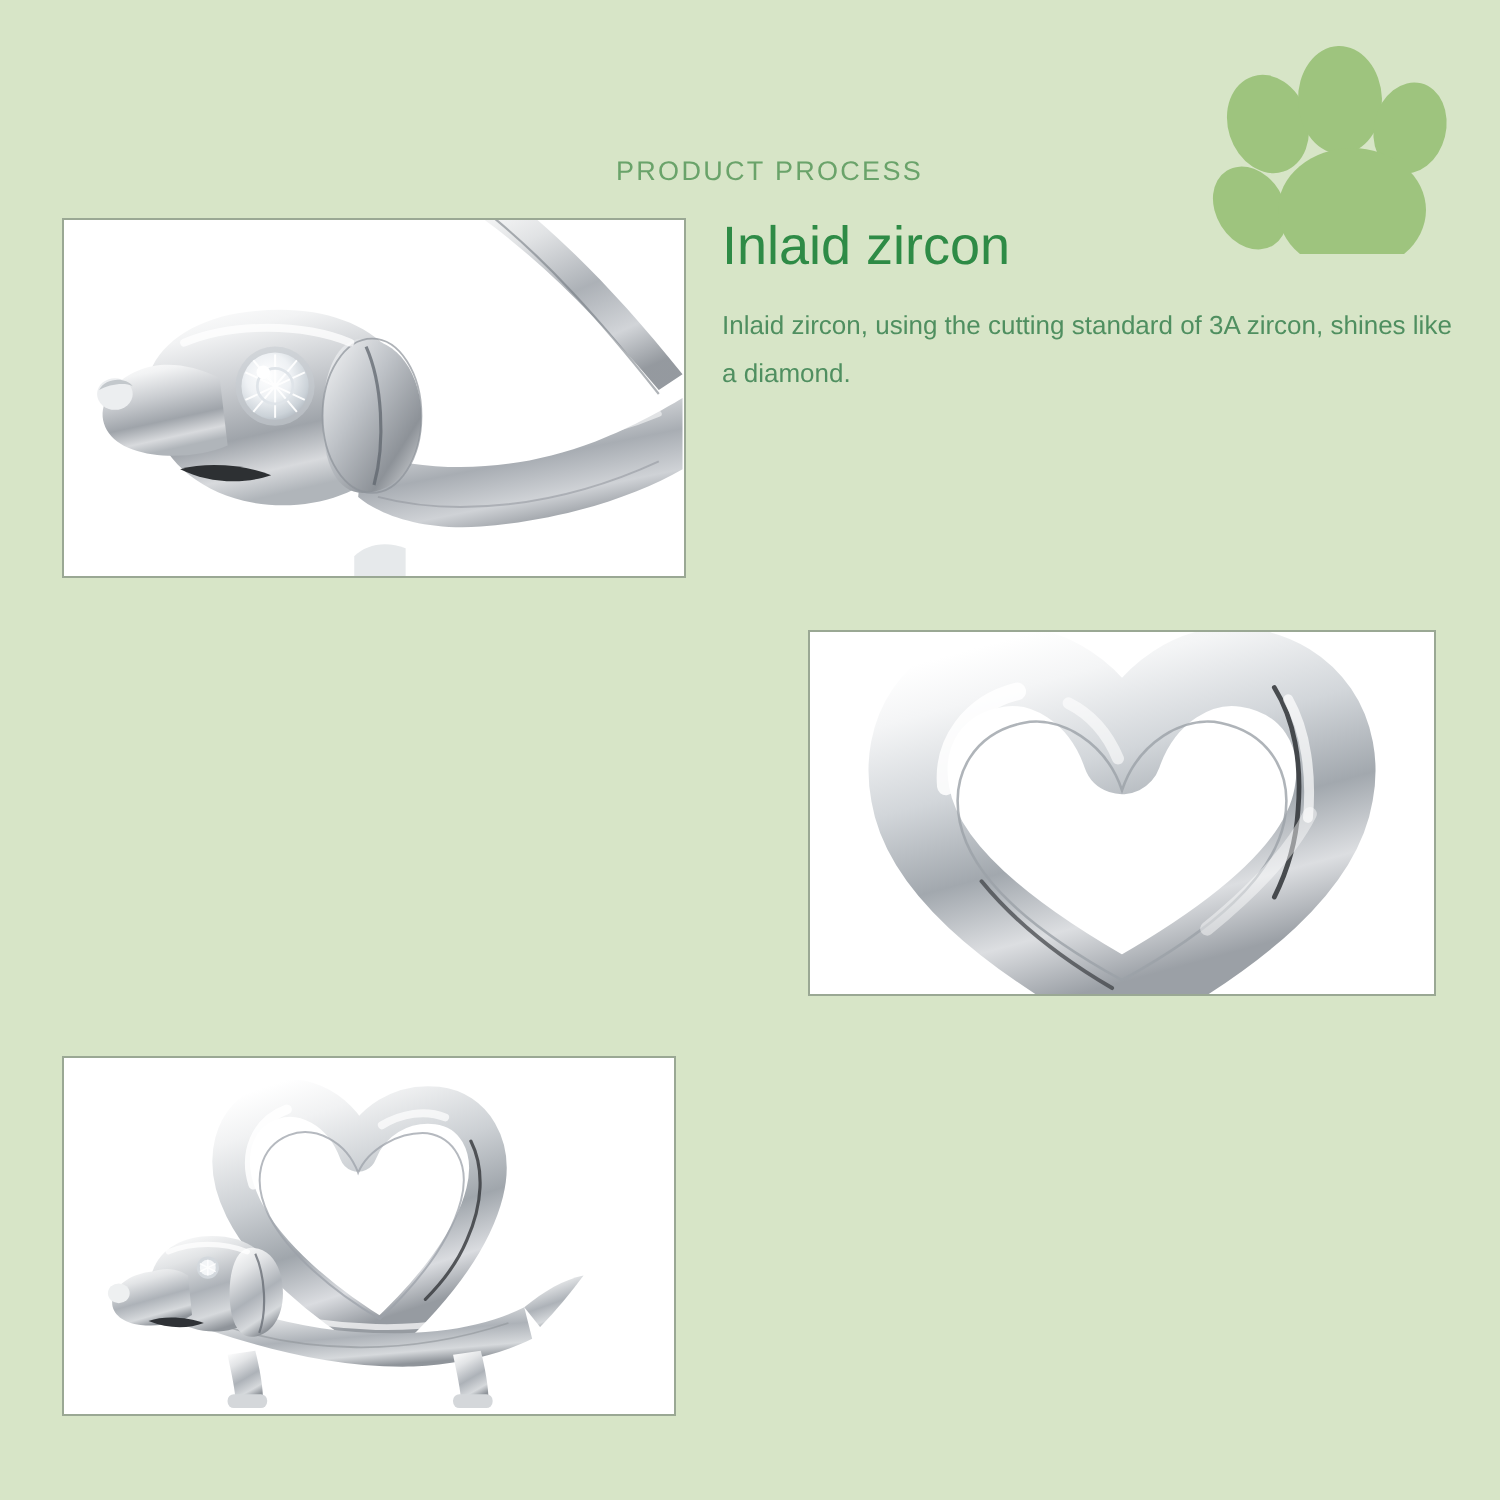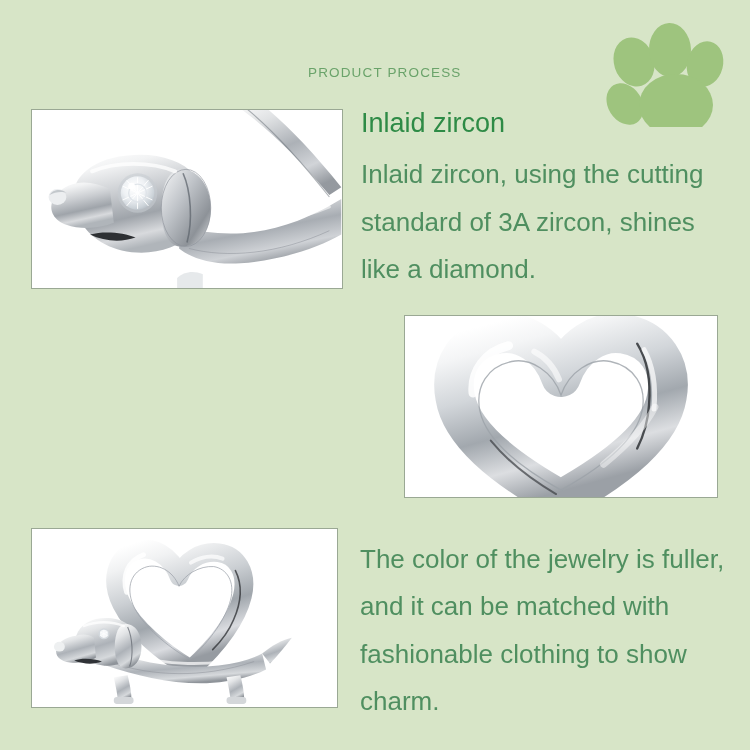--- a/index.html
+++ b/index.html
@@ -27,21 +27,21 @@
     left: 600px;
     top: 12px;
     width: 140px;
     height: 115px;
   }
 
   
   .eyebrow {
     position: absolute;
     left: 308px;
-    top: 65px;
+    top: 78px;
     font-size: 13.5px;
     letter-spacing: 1.15px;
     color: #6aa36a;
     white-space: nowrap;
   }
 
   
   .photo {
     position: absolute;
     background: #ffffff;
@@ -63,21 +63,21 @@
 
   .heading {
     font-size: 27px;
     font-weight: normal;
     color: #2e8b46;
     line-height: 1.12;
     margin: 0 0 13px 0;
     white-space: nowrap;
   }
   .body-text {
-    font-size: 26px;
+    font-size: 13px;
     color: #4f8f60;
     line-height: 1.82;
     margin: 0;
   }
 </style>
 </head>
 <body>
 
 <div class="stage">
 
@@ -295,16 +295,15 @@
     </svg>
   </div>
 
   <div class="block block-1">
     <h2 class="heading">Inlaid zircon</h2>
     <p class="body-text">Inlaid zircon, using the cutting standard of 3A zircon, shines like a diamond.</p>
   </div>
 
 
   <div class="block block-3">
-    <p class="body-text">The color of the jewelry is fuller, and it can be matched with fashionable clothing to show charm.</p>
   </div>
 
 </div>
 
 </body></html>

